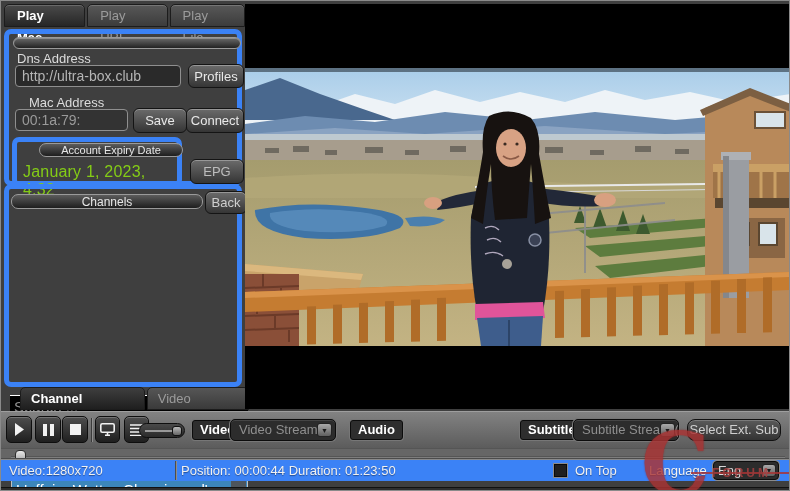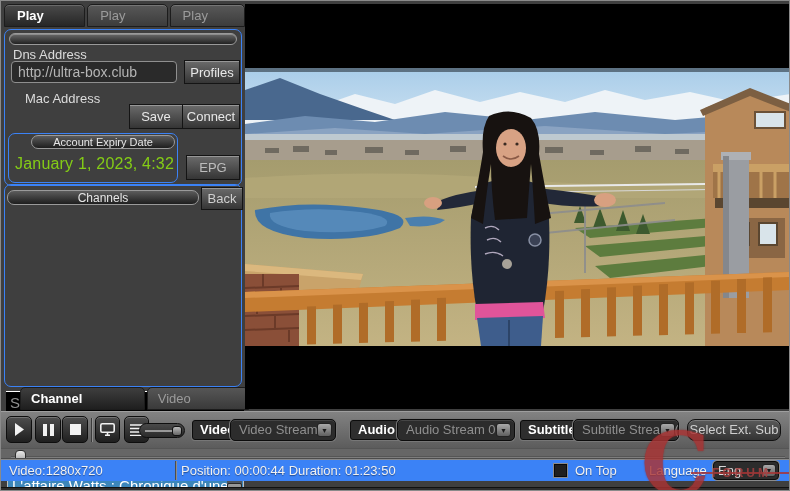--- a/index.html
+++ b/index.html
@@ -14,40 +14,40 @@
   .left-panel { position:absolute; left:0; top:0; width:244px; height:410px; background:#3f3f3f; }
 
   .tabbar { position:absolute; left:3px; top:3px; display:flex; gap:2px; }
   .tab {
     height:23px; padding:0 12px; line-height:22px; font-size:13px; color:#9b9b9b;
     background:linear-gradient(#585858,#3c3c3c); border:1px solid #1c1c1c;
     border-radius:5px 5px 0 0; box-shadow:inset 0 1px 0 rgba(255,255,255,.18);
   }
   .tab.active { background:linear-gradient(#4a4a4a,#262626); color:#fff; font-weight:bold; }
 
-  .groupbox { position:absolute; border:1px solid #3b82f6; border-radius:7px;padding-left:24px; }
+  .groupbox { position:absolute; border:5px solid #3b82f6; border-radius:7px;padding-left:24px; }
   .gb-headerbar {
     position:absolute; height:12px; border:1px solid #9a9a9a; border-radius:7px;
     background:linear-gradient(#6a6a6a,#222); box-shadow:inset 0 1px 0 rgba(255,255,255,.25);
   }
   .gb-title {
     position:absolute; border:1px solid #9a9a9a; border-radius:7px;
     background:linear-gradient(#5c5c5c,#1e1e1e); color:#e6e6e6; font-size:11px;
     text-align:center; line-height:13px;
   }
 
   .lbl { position:absolute; color:#dcdcdc; font-size:13px; }
   .txt {
     position:absolute; background:#2a2a2a; border:1px solid #8f8f8f; border-radius:4px;
     color:#b5b5b5; font-size:14px; padding:0 6px; font-family:"Liberation Sans",sans-serif;
     outline:none;
   }
   .btn {
     position:absolute; background:linear-gradient(#6b6b6b,#353535); border:1px solid #141414;
-    border-radius:0; color:#e8e8e8; font-size:13px; text-align:center;
+    border-radius:6px; color:#e8e8e8; font-size:13px; text-align:center;
     box-shadow:inset 0 1px 0 rgba(255,255,255,.3); cursor:default;
     display:flex; align-items:center; justify-content:center;
   }
   .expiry-value { position:absolute; color:#84cc16; font-size:16px; font-weight:normal; letter-spacing:.2px; }
 
   .search {
     position:absolute; left:1px; top:206px; width:238px; height:22px;
     background:#000; border:0; border-top:1px solid #fff; border-bottom:1px solid #fff;
     color:#b9b9b9; font-size:15px; padding:0 4px; outline:none;
   }
@@ -196,20 +196,21 @@
     </div>
 
     <div class="groupbox" style="left:3px; top:28px; width:238px; height:157px;">
       <div class="gb-headerbar" style="left:4px; top:3px; width:228px;"></div>
 
       <div class="lbl" style="left:8px; top:17px;">Dns Address</div>
       <input class="txt" style="left: 6px; top: 31px; width: 166px; height: 22px;" value="http://ultra-box.club">
       <div class="btn" style="left:179px; top:30px; width:56px; height:24px;">Profiles</div>
 
       <div class="lbl" style="left:20px; top:61px;">Mac Address</div>
+      <input class="txt" style="left: 6px; top: 75px; width: 113px; height: 22px; background: rgb(51, 51, 51); color: rgb(154, 154, 154);" value="00:1a:79:">
       <div class="btn" style="left:124px; top:74px; width:54px; height:25px;">Save</div>
       <div class="btn" style="left:177px; top:74px; width:58px; height:25px;">Connect</div>
 
       <div class="groupbox" style="left:3px; top:103px; width:170px; height:50px;">
         <div class="gb-title" style="left:22px; top:1px; width:144px; height:14px;">Account Expiry Date</div>
         <div class="expiry-value" style="left:6px; top:21px;">January 1, 2023, 4:32</div>
       </div>
       <div class="btn" style="left:181px; top:125px; width:54px; height:25px; color:#bdbdbd;">EPG</div>
     </div>
 
@@ -432,24 +433,20 @@
       <div class="knob"></div>
     </div>
 
     <div class="chip" style="left:191px;">Video</div>
     <div class="sel" style="left:229px; width:106px;">
       <span>Video Stream 0</span>
       <div class="arrow">▼</div>
     </div>
 
     <div class="chip" style="left:349px;">Audio</div>
-    <div class="sel" style="left:396px; width:118px;">
-      <span>Audio Stream 0</span>
-      <div class="arrow">▼</div>
-    </div>
 
     <div class="chip" style="left:519px;">Subtitle</div>
     <div class="sel" style="left:572px; width:106px;">
       <span>Subtitle Stream (</span>
       <div class="arrow">▼</div>
     </div>
 
     <div class="extsub">Select Ext. Sub</div>
   </div>
 

